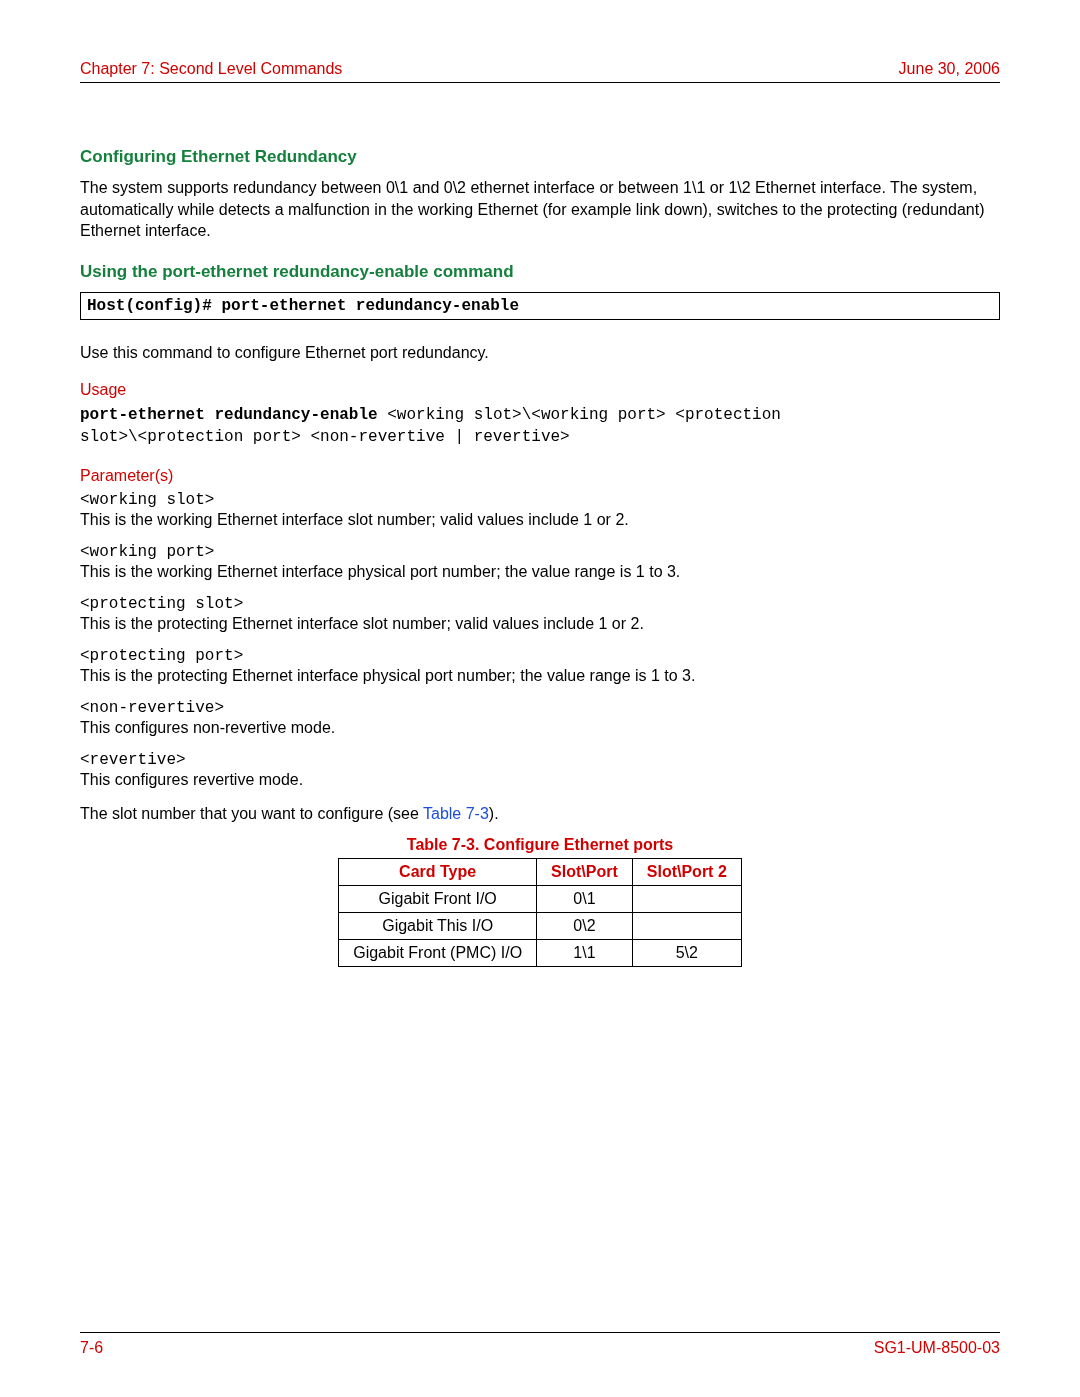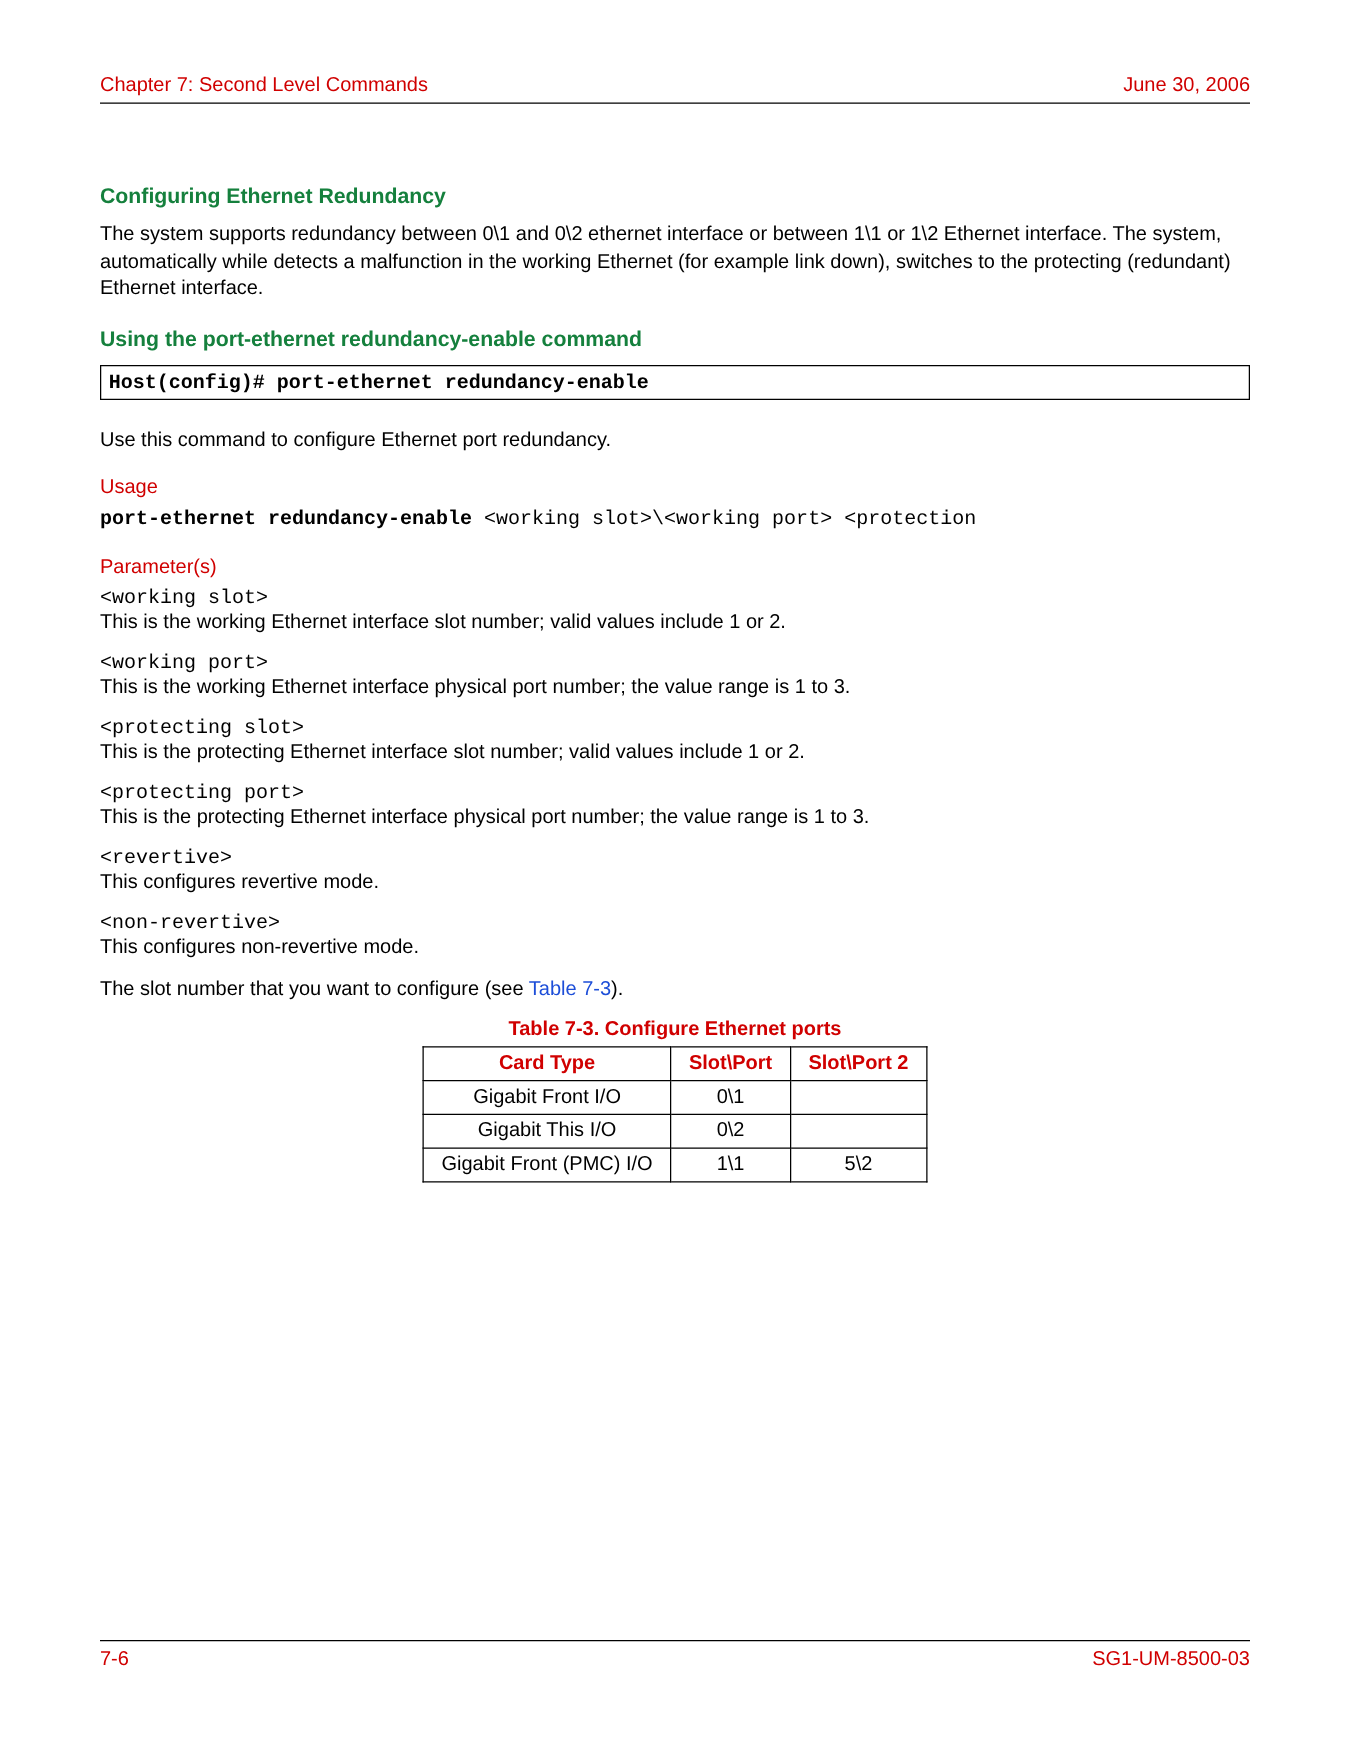--- a/index.html
+++ b/index.html
@@ -7,21 +7,21 @@
     font-size: 16px;
     color: #000;
     margin: 0;
     padding: 0;
     background: #fff;
   }
   .page {
     width: 1080px;
     height: 1397px;
     box-sizing: border-box;
-    padding: 60px 80px 60px 80px;
+    padding: 60px 80px 40px 80px;
     position: relative;
     display: flex;
     flex-direction: column;
   }
   .header {
     display: flex;
     justify-content: space-between;
     color: #d00000;
     font-size: 16px;
     border-bottom: 1px solid #000;
@@ -127,20 +127,21 @@
     <p>The system supports redundancy between 0\1 and 0\2 ethernet interface or between 1\1 or 1\2 Ethernet interface. The system, automatically while detects a malfunction in the working Ethernet (for example link down), switches to the protecting (redundant) Ethernet interface.</p>
 
     <div class="h-red-bold" style="margin-top:20px;">Using the port-ethernet redundancy-enable command</div>
     <div class="cmd-box">Host(config)# port-ethernet redundancy-enable</div>
 
     <p>Use this command to configure Ethernet port redundancy.</p>
 
     <div class="h-red">Usage</div>
     <div class="usage-block">
       <span class="mono-bold">port-ethernet redundancy-enable</span><span class="mono"> &lt;working slot&gt;\&lt;working port&gt; &lt;protection</span><br>
+      <span class="mono">slot&gt;\&lt;protection port&gt; &lt;non-revertive | revertive&gt;</span>
     </div>
 
     <div class="h-red">Parameter(s)</div>
 
     <div class="param-block">
       <span class="mono">&lt;working slot&gt;</span>
       <span>This is the working Ethernet interface slot number; valid values include 1 or 2.</span>
     </div>
 
     <div class="param-block">
@@ -152,27 +153,27 @@
       <span class="mono">&lt;protecting slot&gt;</span>
       <span>This is the protecting Ethernet interface slot number; valid values include 1 or 2.</span>
     </div>
 
     <div class="param-block">
       <span class="mono">&lt;protecting port&gt;</span>
       <span>This is the protecting Ethernet interface physical port number; the value range is 1 to 3.</span>
     </div>
 
     <div class="param-block">
+      <span class="mono">&lt;non-revertive&gt;</span>
+      <span>This configures non-revertive mode.</span>
+    </div>
+
+    <div class="param-block">
       <span class="mono">&lt;revertive&gt;</span>
       <span>This configures revertive mode.</span>
-    </div>
-
-    <div class="param-block">
-      <span class="mono">&lt;non-revertive&gt;</span>
-      <span>This configures non-revertive mode.</span>
     </div>
 
     <p>
       <span>The slot number that you want to configure (see </span><span class="link-red">Table 7-3</span><span>).</span>
     </p>
 
     <div class="table-caption">Table 7-3. Configure Ethernet ports</div>
     <table class="eth">
       <tbody>
           <tr>

